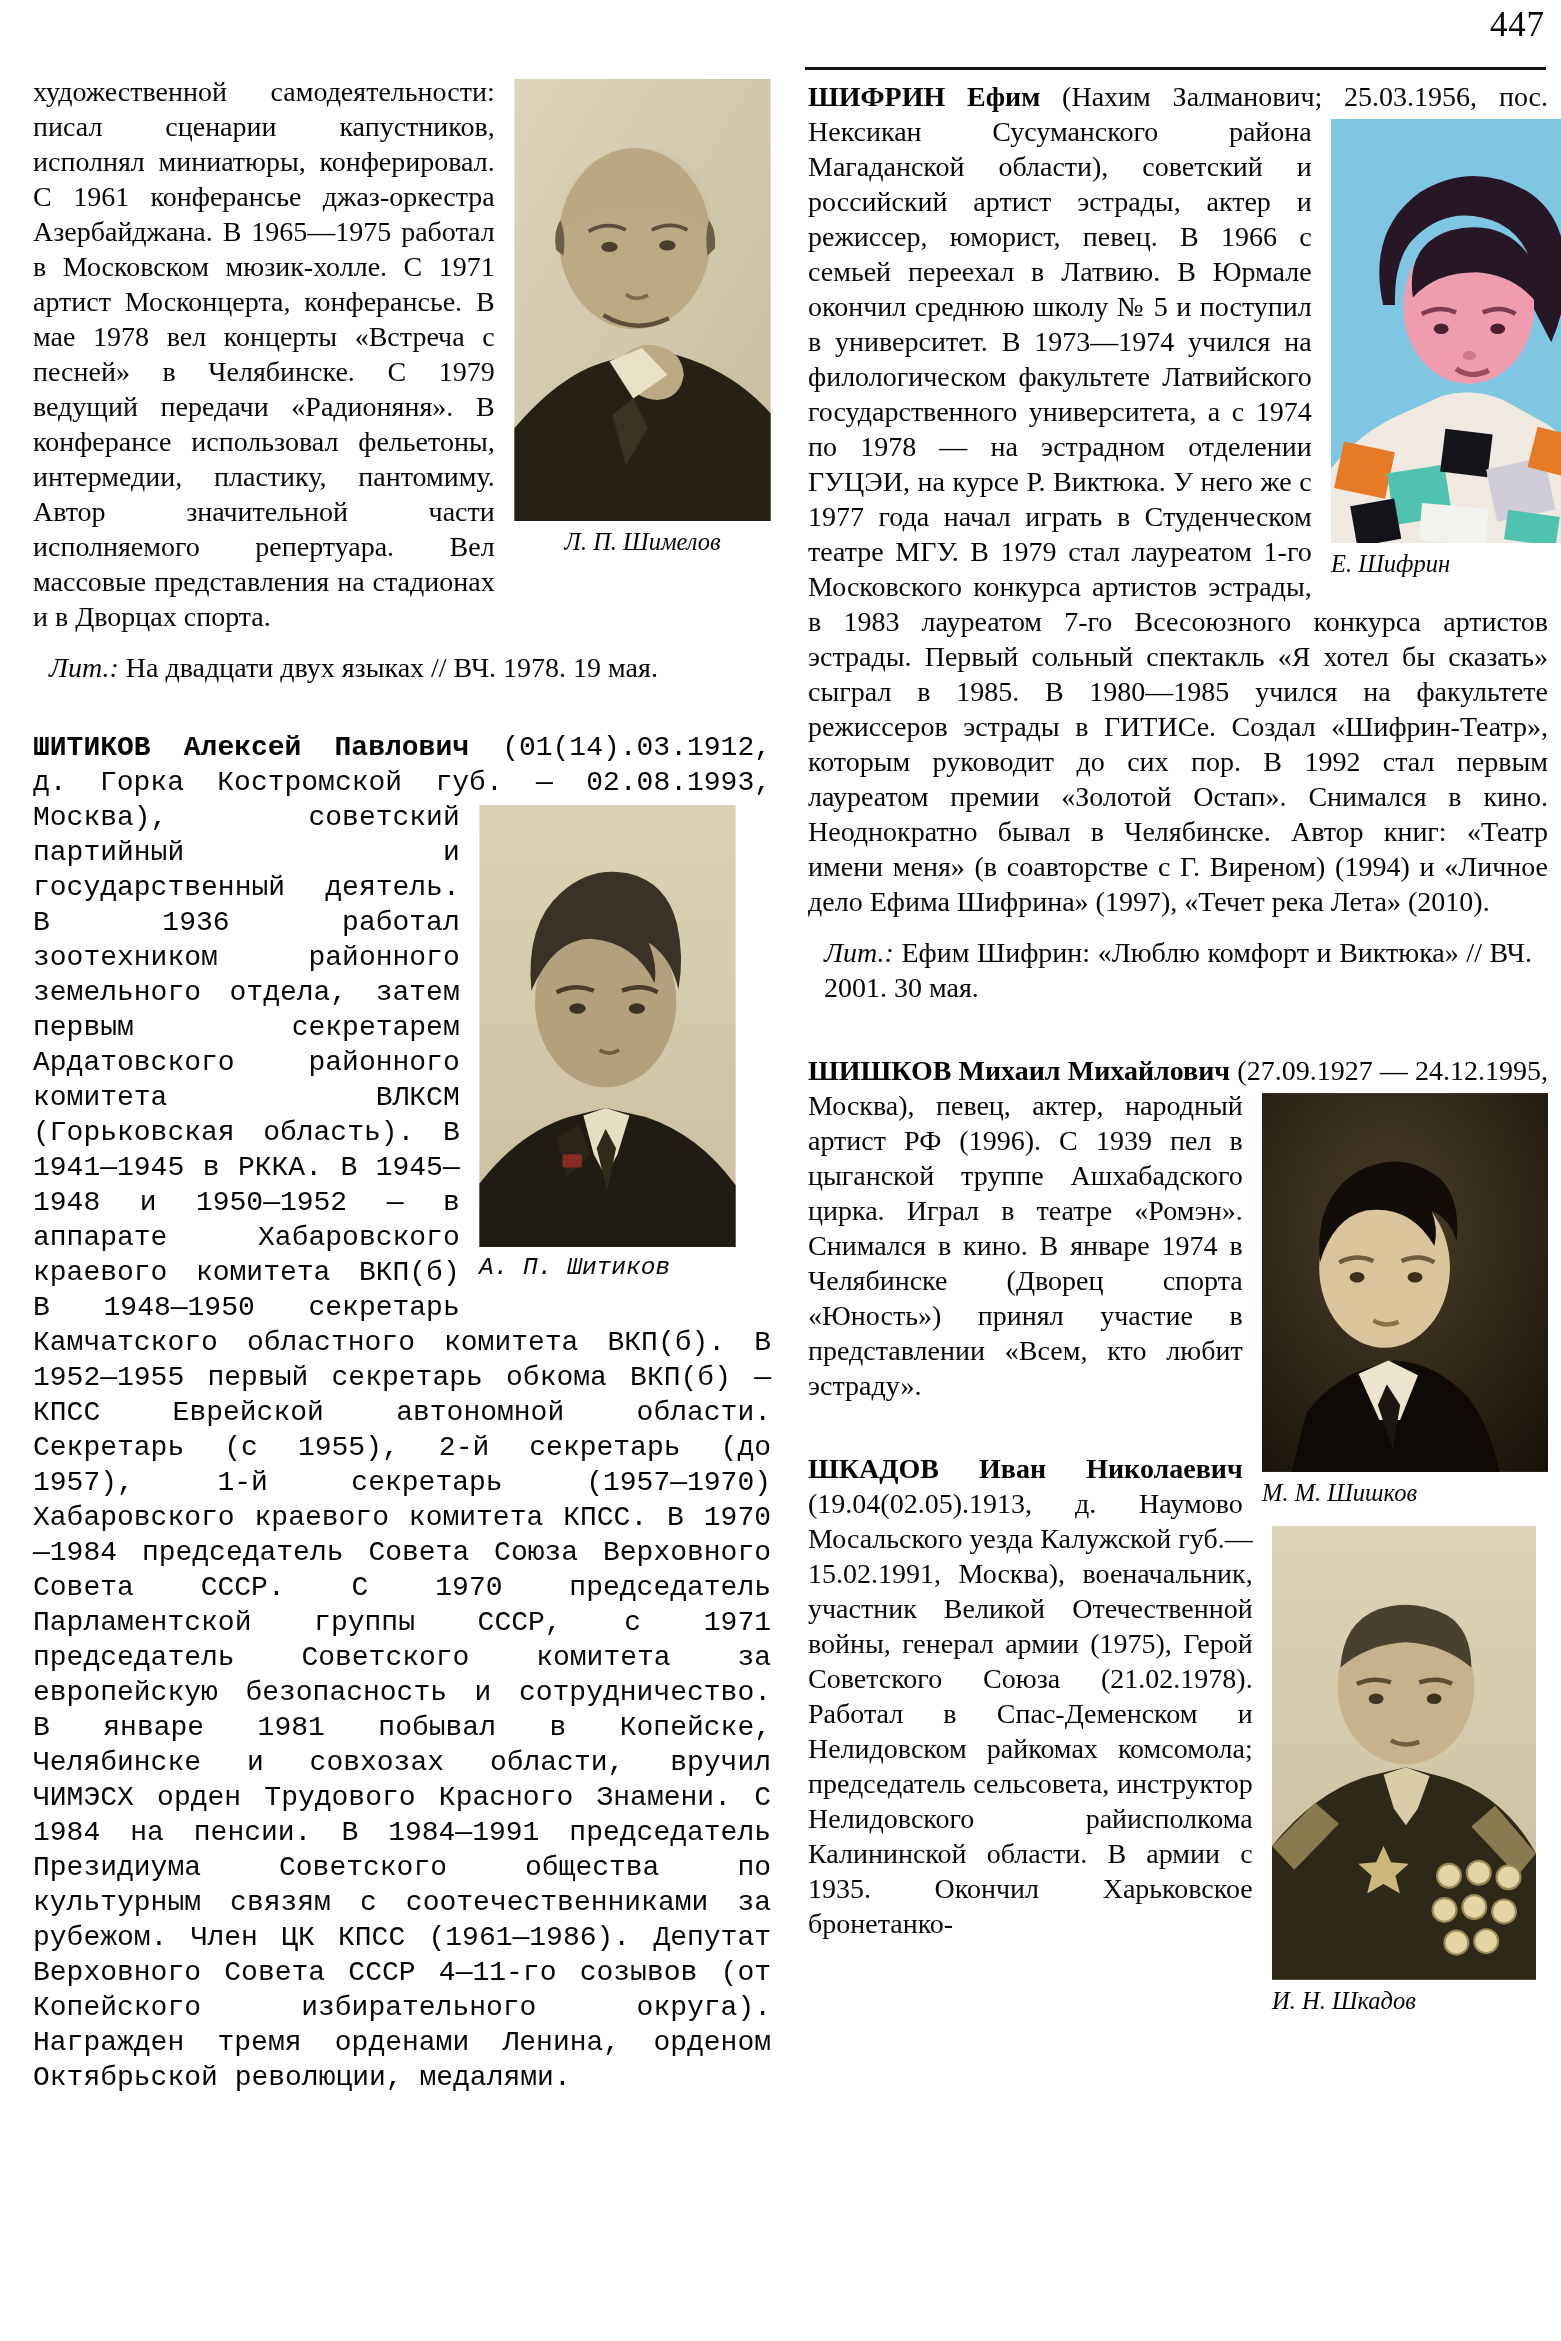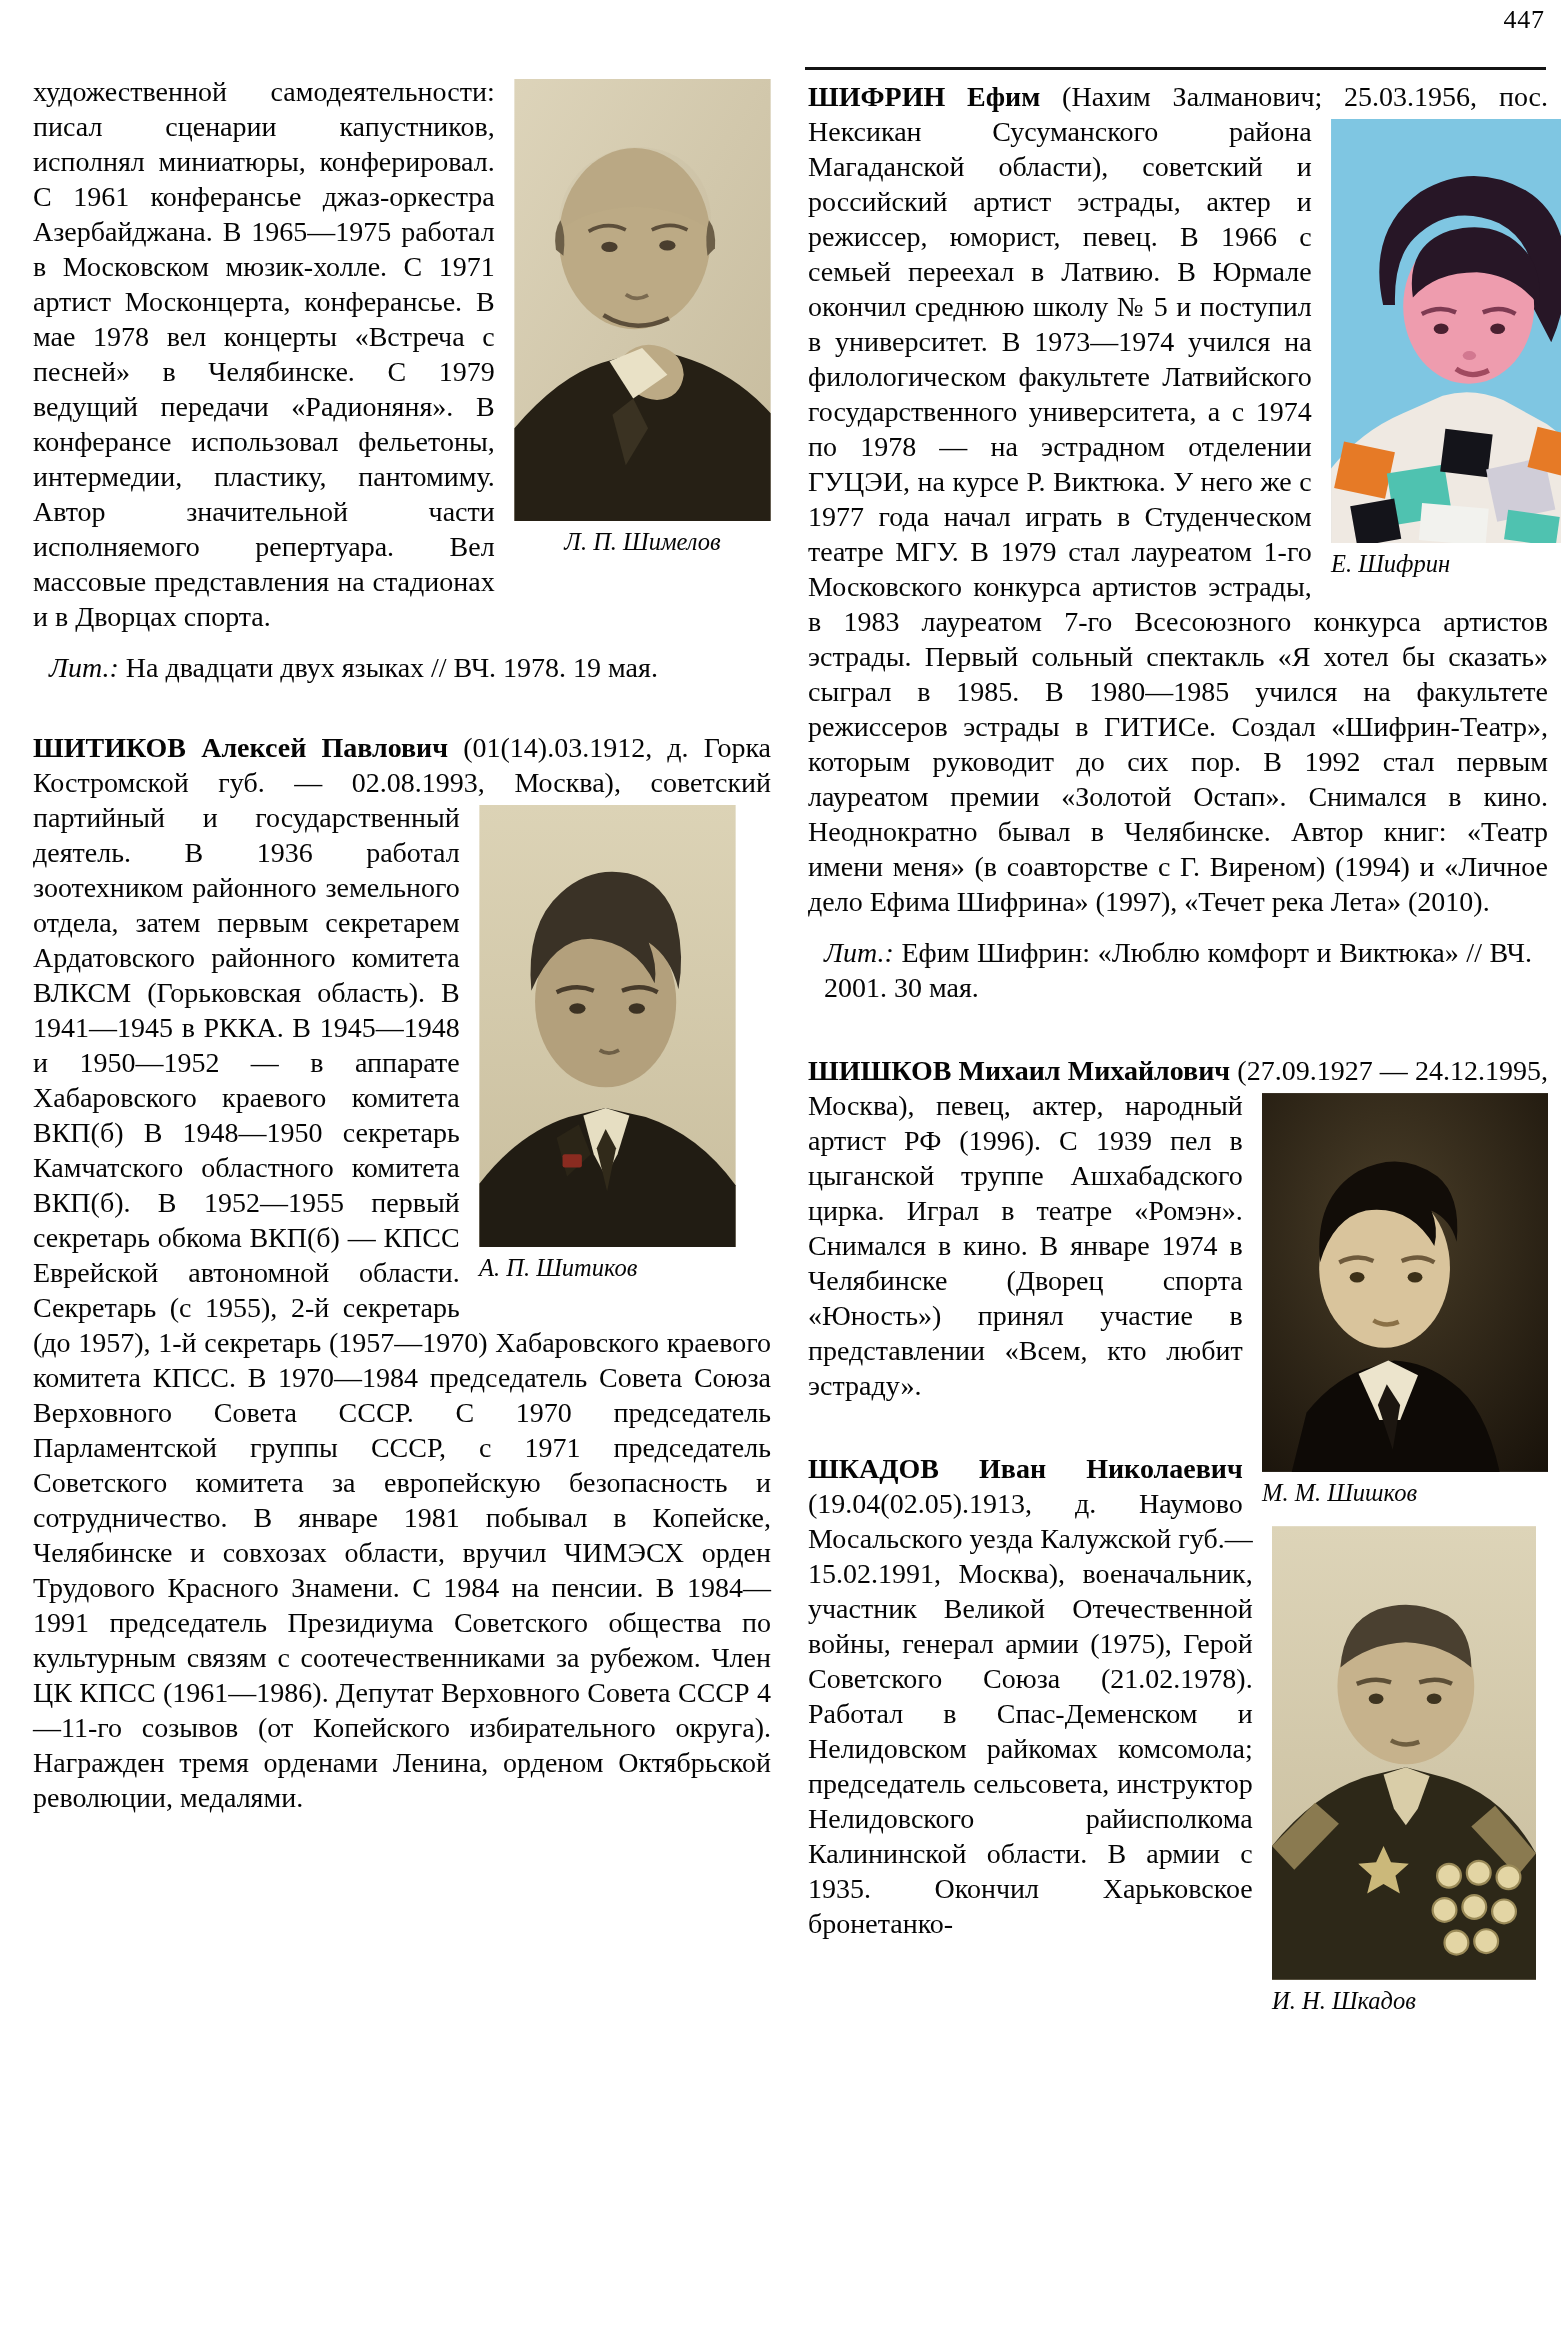--- a/index.html
+++ b/index.html
@@ -2,31 +2,31 @@
 <html lang="ru" style="font-size:12px"><head>
 <meta charset="utf-8">
 <style>
   html,body{margin:0;padding:0;background:#888;}
   .page{
     position:relative;width:1561px;height:2342px;background:#ffffff;
     font-family:"Liberation Serif","DejaVu Serif",serif;color:#050505;
     overflow:hidden;
   }
   .page-number{
-    position:absolute;top:7.4px;right:16.4px;font-size:26px;line-height:1;
+    position:absolute;top:7.4px;right:16.4px;font-size:35px;line-height:1;
     font-family:"Liberation Serif",serif;letter-spacing:0.7px;
   }
   .header-rule{
     position:absolute;left:805px;top:67px;width:741px;height:3px;background:#141414;
   }
   .col{position:absolute;top:74px;}
   .col-left{left:33px;width:738px;}
   .col-right{left:808px;width:740px;top:79px;}
   .entry{overflow:visible;}
-  .entry.gap-60{margin-top:45px;}
+  .entry.gap-60{margin-top:45px;font-family:Liberation Mono, monospace;}
   .entry.gap-70{margin-top:48px;}
   p.body{
     margin:0;font-size:28px;line-height:35px;text-align:justify;text-align-last:left;
   }
   p.body .hw{font-weight:bold;}
   p.lit{margin:16px;}
   .it{font-style:italic;}
   .photo-block{
     float:right;margin:4.5px 0 10.4px 19.3px;
   }

